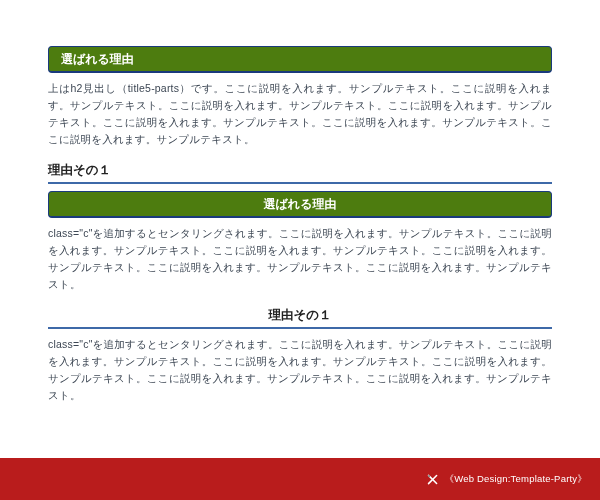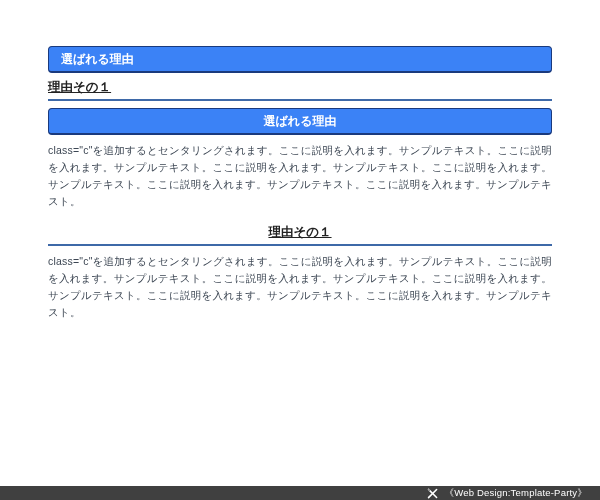--- a/index.html
+++ b/index.html
@@ -9,72 +9,72 @@
     font-family:"Liberation Sans","DejaVu Sans",sans-serif;
     -webkit-font-smoothing:antialiased;
   }
   .page{
     position:absolute;top:0;left:0;right:0;bottom:30px;
     padding:46px 48px 0;
     box-sizing:border-box;
   }
   
   .banner{
-    background:#3b82f6;
+    background:#4d7c0f;
     border:1px solid #1a3a7d;
     border-bottom-width:2px;
     border-radius:4px;
     color:#ffffff;
     font-size:12px;
     font-weight:bold;
     line-height:16px;
     padding:4px 12px;
     margin:0 0 7px;
     box-sizing:border-box;
   }
   
   .h-underline{
     color:#222222;
     font-size:12.5px;
     font-weight:bold;
     line-height:14px;
     padding:0 0 5px;
     border-bottom:2px solid #3e69a8;
     margin:0 0 7px;
-    text-decoration:underline;
   }
   .c{text-align:center;}
   p.desc{
     color:#3c4653;
     font-size:10.5px;
     line-height:17px;
     letter-spacing:.2px;
     margin:0 0 15px;
     text-align:justify;
   }
   .footer{
-    position:absolute;left:0;right:0;bottom:0;height:14px;
-    background:#404040;
+    position:absolute;left:0;right:0;bottom:0;height:42px;
+    background:#b91c1c;
     display:flex;align-items:center;justify-content:flex-end;
     padding:0 13px;box-sizing:border-box;
     gap:7px;
   }
   .footer .credit{
     color:#ffffff;font-size:9.5px;letter-spacing:.2px;
     text-decoration:none;cursor:pointer;
   }
   .tools{width:11px;height:11px;display:block;}
 </style>
 </head>
 <body>
 
 <div class="page">
 
   <section>
     <h2 class="banner">選ばれる理由</h2>
+    <p class="desc">上はh2見出し（title5-parts）です。ここに説明を入れます。サンプルテキスト。ここに説明を入れます。サンプルテキスト。ここに説明を入れます。サンプルテキスト。ここに説明を入れます。サンプルテキスト。ここに説明を入れます。サンプルテキスト。ここに説明を入れます。サンプルテキスト。ここに説明を入れます。サンプルテキスト。</p>
   </section>
 
   <section>
     <h3 class="h-underline">理由その１</h3>
   </section>
 
   <section>
     <h2 class="banner c">選ばれる理由</h2>
     <p class="desc">class="c"を追加するとセンタリングされます。ここに説明を入れます。サンプルテキスト。ここに説明を入れます。サンプルテキスト。ここに説明を入れます。サンプルテキスト。ここに説明を入れます。サンプルテキスト。ここに説明を入れます。サンプルテキスト。ここに説明を入れます。サンプルテキスト。</p>
   </section>

